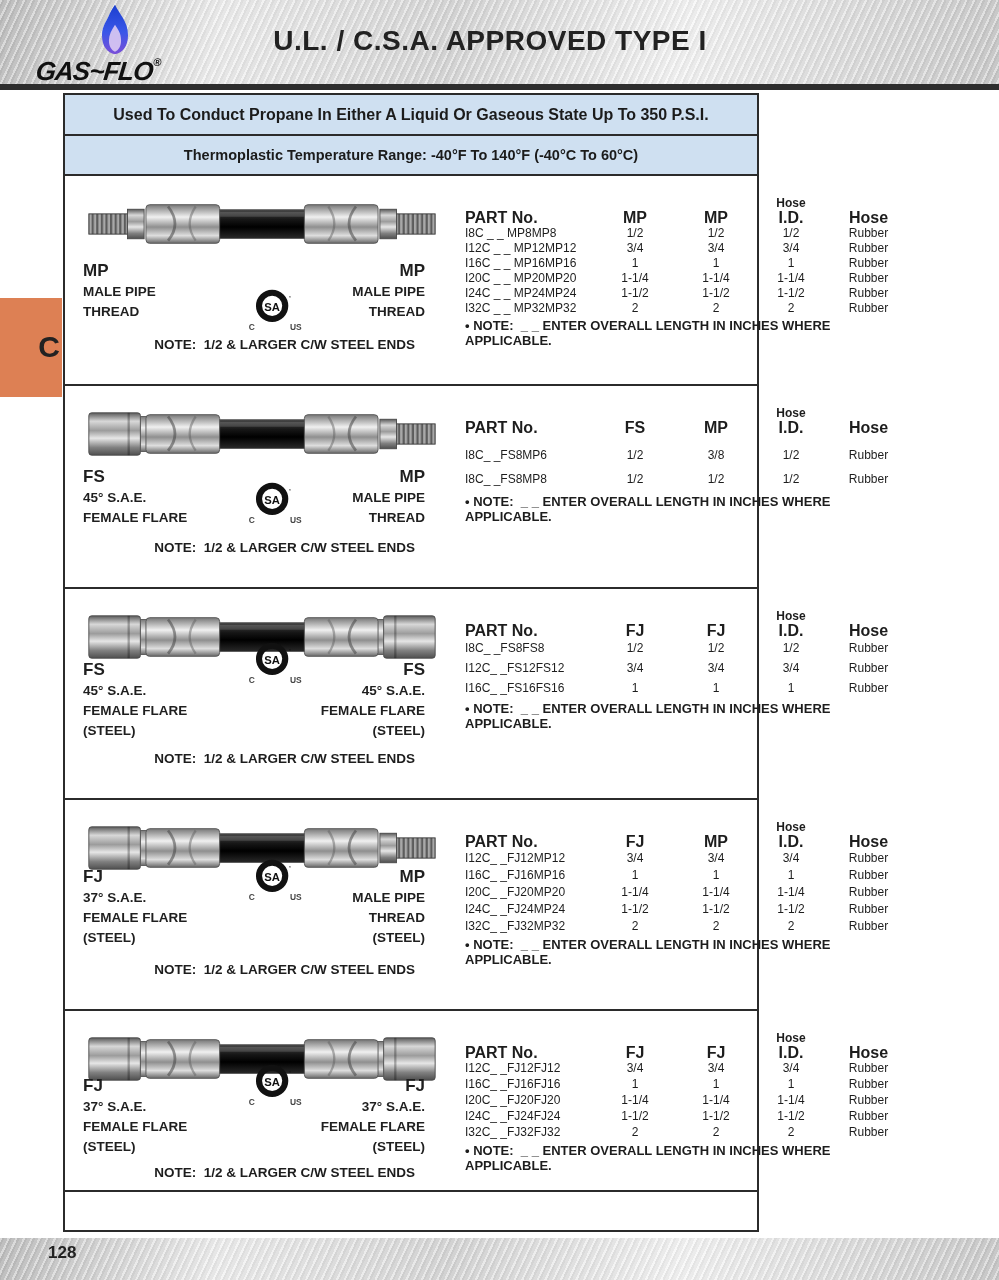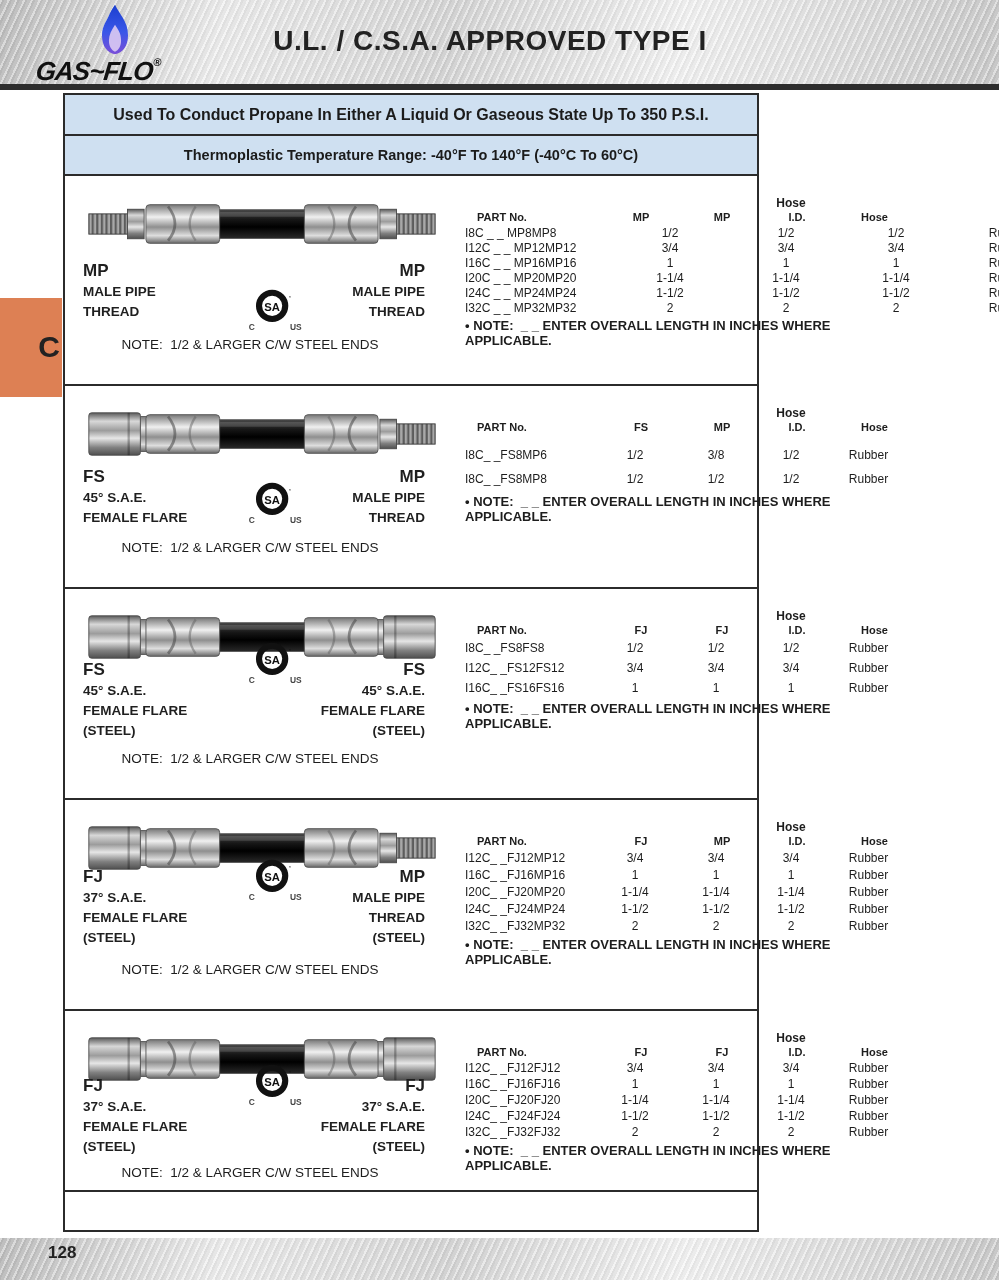--- a/index.html
+++ b/index.html
@@ -44,33 +44,33 @@
   .hose[data-right="female"] .gR .mal{display:none;}
   
   .lbl{position:absolute;font-weight:bold;color:#1f1f1f;}
   .lbl .code{font-size:17px;line-height:22px;}
   .lbl .ln{font-size:13.5px;line-height:20px;}
   .lbl-left{left:18px;width:170px;}
   .lbl-right{left:220px;width:140px;text-align:right;}
   .sec-1 .lbl{top:84px;} .sec-2 .lbl{top:80px;} .sec-3 .lbl{top:70px;} .sec-4 .lbl{top:66px;} .sec-5 .lbl{top:64px;}
   .csa{position:absolute;left:178px;width:64px;}
   .sec-1 .csa{top:112px;} .sec-2 .csa{top:95px;} .sec-3 .csa{top:52px;} .sec-4 .csa{top:58px;} .sec-5 .csa{top:52px;}
-  .note{position:absolute;left:20px;width:330px;text-align:center;font-weight:normal;font-size:13.5px;white-space:pre-wrap;bottom:32px;margin-top:38px;}
+  .note{position:absolute;left:20px;width:330px;text-align:right;font-weight:bold;font-size:13.5px;white-space:pre-wrap;bottom:32px;margin-top:38px;}
   .sec-5 .note{bottom:10px;}
   
   .ptable{position:absolute;left:400px;top:20px;width:445px;font-size:12px;}
   .pt-head,.pt-row{display:grid;grid-template-columns:128px 84px 78px 72px 83px;}
   .pt-h{font-weight:bold;text-align:center;}
   .pt-h.c0{text-align:left;}
   .pt-htop{font-size:12px;line-height:14px;min-height:14px;}
-  .pt-hlab{font-size:11px;line-height:15px;margin-left:12px;}
+  .pt-hlab{font-size:16px;line-height:15px;}
   .pt-row{align-items:center;}
   .pt-cell{text-align:center;white-space:pre;}
   .pt-cell.c0{text-align:left;}
-  .sec-1 .pt-row{height:15px;gap:35px;} .sec-2 .pt-row{height:24px;} .sec-3 .pt-row{height:20px;}
+  .sec-1 .pt-row{height:15px;} .sec-2 .pt-row{height:24px;} .sec-3 .pt-row{height:20px;}
   .sec-4 .pt-row{height:17px;} .sec-5 .pt-row{height:16px;}
   .sec-2 .pt-head{margin-bottom:8px;}
   .pt-note{margin-top:3px;font-weight:bold;font-size:13px;white-space:pre-wrap;}
   
   .footer-strip{position:absolute;left:0;top:1238px;width:999px;height:58px;}
   .page-num{position:absolute;left:48px;top:5px;font-size:17px;font-weight:bold;color:#222;}
 </style>
 </head>
 <body>
 

